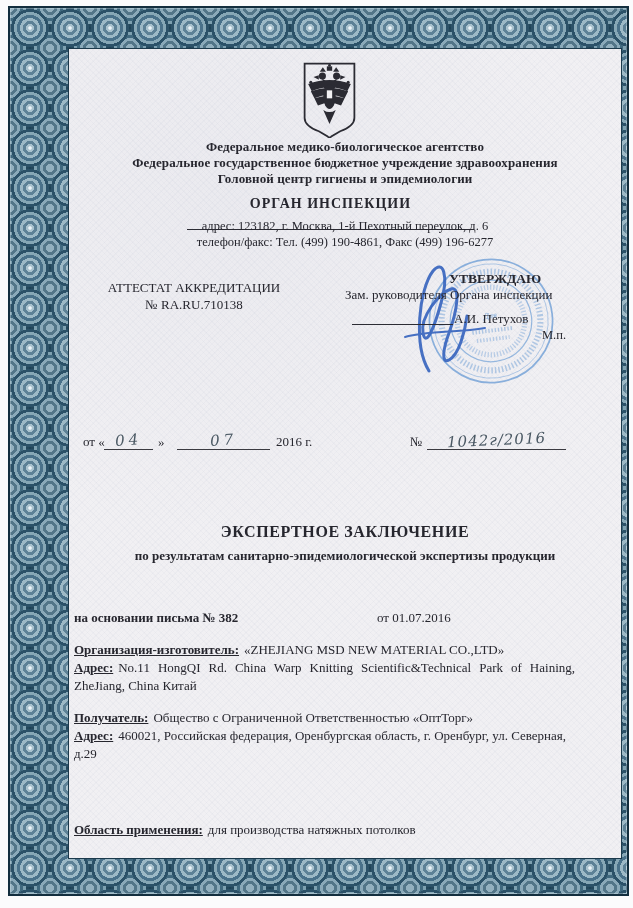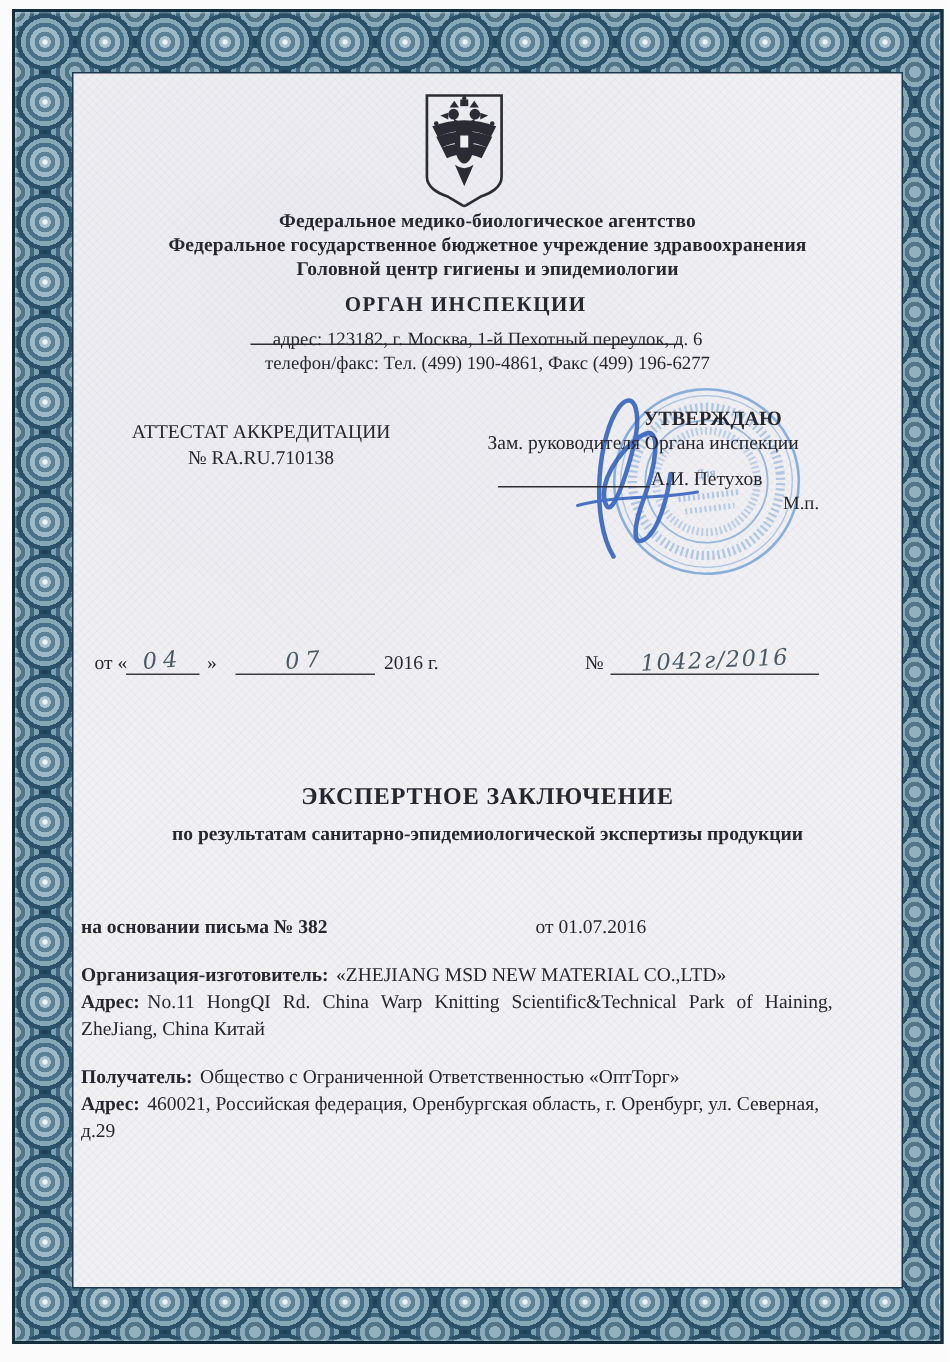--- a/index.html
+++ b/index.html
@@ -25,21 +25,21 @@
       radial-gradient(circle, rgba(240,246,250,0.95) 0 1.3px, rgba(240,246,250,0) 2.2px),
       radial-gradient(circle, #a9c2ce 0 4px, #5d8196 4px 7px, #9db9c6 7px 10px, #49718a 10px 13px, #86a7b6 13px 16px, #2b5168 16px 19px, rgba(0,0,0,0) 19px),
       radial-gradient(circle, #93b0bf 0 4px, #527588 4px 7px, #8aa9b9 7px 10px, #3f687e 10px 13px, #7da0b0 13px 16px, #24485c 16px 19px, rgba(0,0,0,0) 19px);
     background-size: 40px 40px, 40px 40px, 40px 40px;
     background-position: 0px 0px, 0px 0px, 20px 20px;
     box-shadow: inset 0 0 0 1px rgba(220,235,242,0.35);
   }
 
   
   .page {
-    position: absolute; left: 49px; top: 49px; width: 552px; height: 809px;
+    position: absolute; left: 69px; top: 49px; width: 552px; height: 809px;
     background-color: #f1f0f3;
     background-image:
       radial-gradient(circle at 30% 18%, rgba(130,140,175,0.06), rgba(130,140,175,0) 45%),
       repeating-linear-gradient(45deg, rgba(122,136,168,0.045) 0 1px, rgba(0,0,0,0) 1px 4px),
       repeating-linear-gradient(-45deg, rgba(122,136,168,0.045) 0 1px, rgba(0,0,0,0) 1px 4px);
     box-shadow: 0 0 0 1px #1b394b;
     font-size: 13px; line-height: 18px;
   }
   .abs { position: absolute; }
   .center { left: 0; width: 100%; text-align: center; }
@@ -81,21 +81,21 @@
   .fill-num   { left: 358px; width: 139px; }
   .fill-num .hw { letter-spacing: 1px; transform: rotate(-2.5deg) translateY(1px); }
 
   .doc-title { top: 474px; font-weight: bold; font-size: 16px; letter-spacing: 0.6px; }
   .doc-subtitle { top: 498px; font-weight: bold; font-size: 13px; }
 
   .basis-left  { left: 5px;  top: 560px; font-size: 13px; font-weight: bold; }
   .basis-right { left: 308px; top: 560px; font-size: 13px; }
 
   .block { left: 5px; width: 501px; font-size: 13px; line-height: 18px; }
-  .block b { margin-right: 5px; }
+  .block b { margin-right: 5px; text-decoration: underline; }
   .just { text-align: justify; }
   .b1 { top: 592px; }
   .b2 { top: 660px; }
   .b3 { top: 720px; }
   .b4 { top: 772px; }
 </style>
 </head>
 <body>
 
 <div class="scan">
@@ -185,15 +185,18 @@
       <p><b>Организация-изготовитель:</b><span>«ZHEJIANG MSD NEW MATERIAL CO.,LTD»</span></p>
       <p class="just"><b>Адрес:</b><span>No.11 HongQI Rd. China Warp Knitting Scientific&amp;Technical Park of Haining, ZheJiang, China Китай</span></p>
     </div>
 
     <div class="abs block b2">
       <p><b>Получатель:</b><span>Общество с Ограниченной Ответственностью «ОптТорг»</span></p>
       <p><b>Адрес:</b><span>460021, Российская федерация, Оренбургская область, г. Оренбург, ул. Северная, д.29</span></p>
     </div>
 
 
+    <div class="abs block b4">
+      <p><b>Область применения:</b><span>для производства натяжных потолков</span></p>
+    </div>
 
   </div>
 </div>
 
 </body></html>

